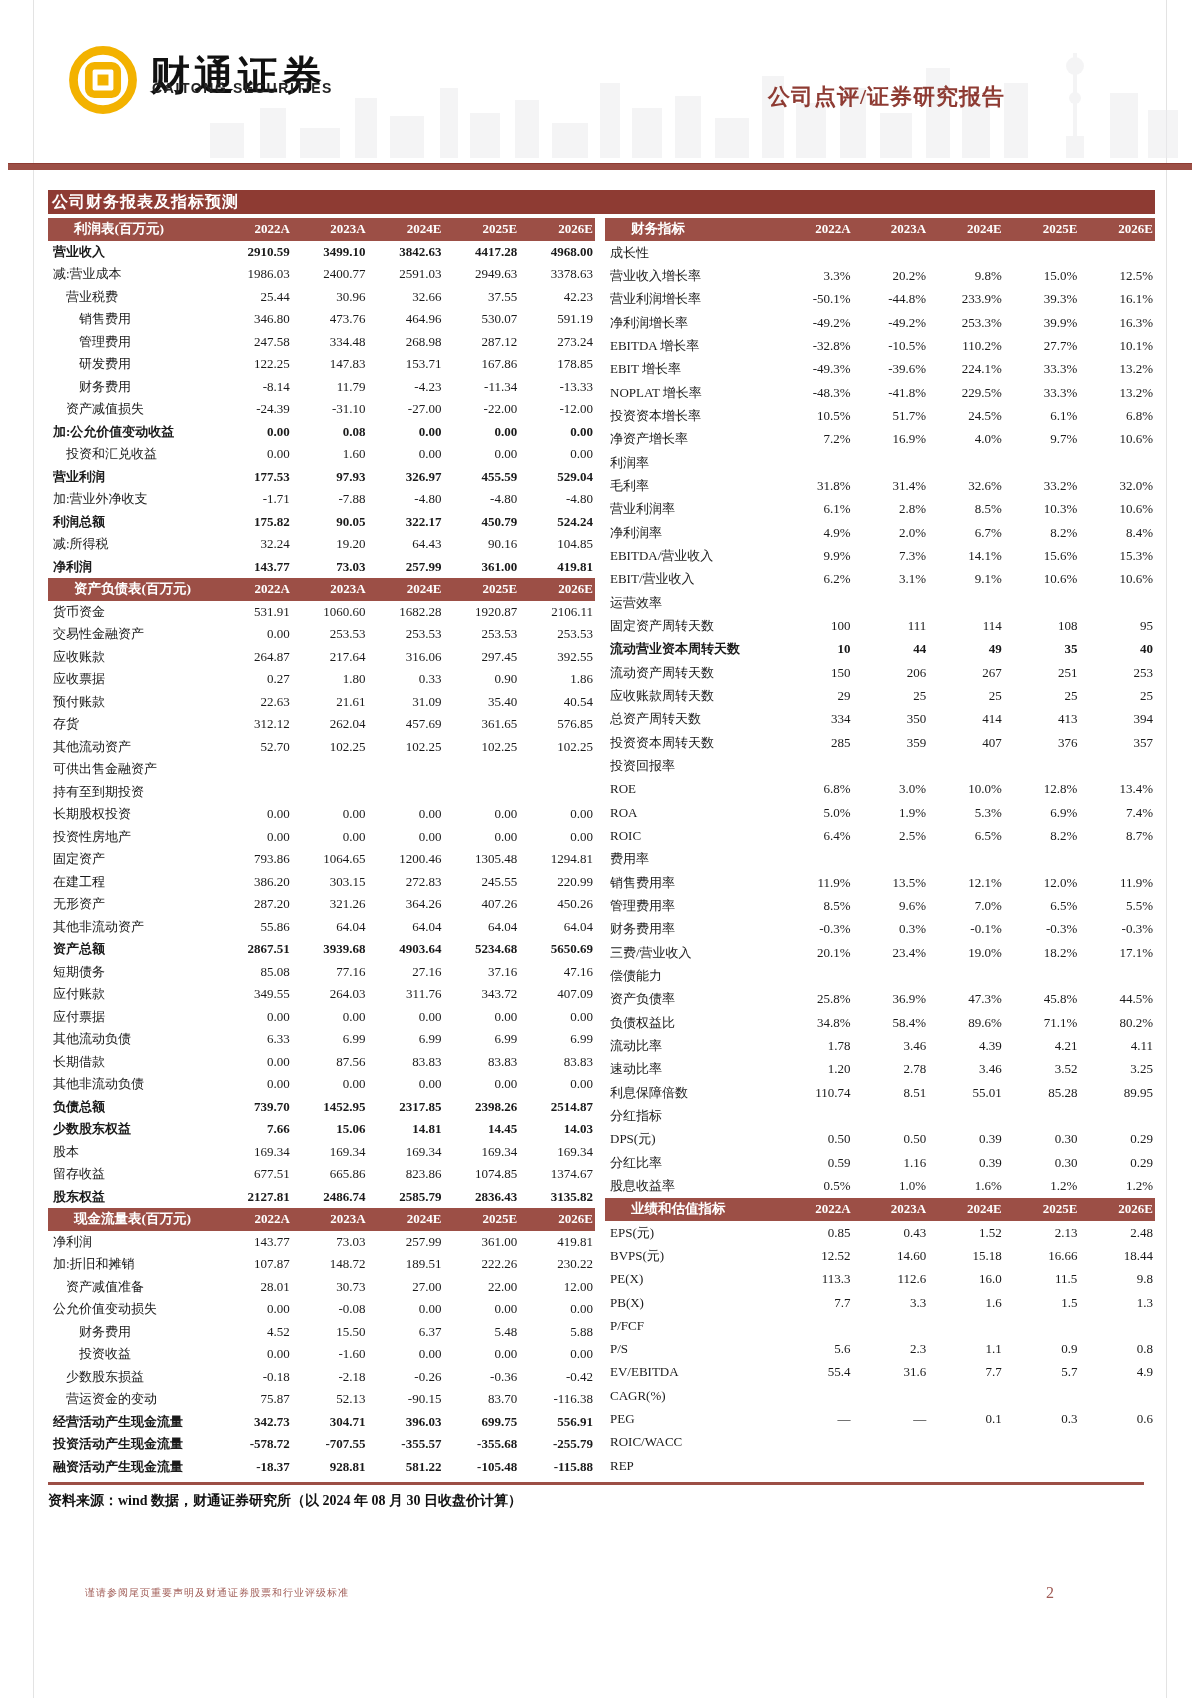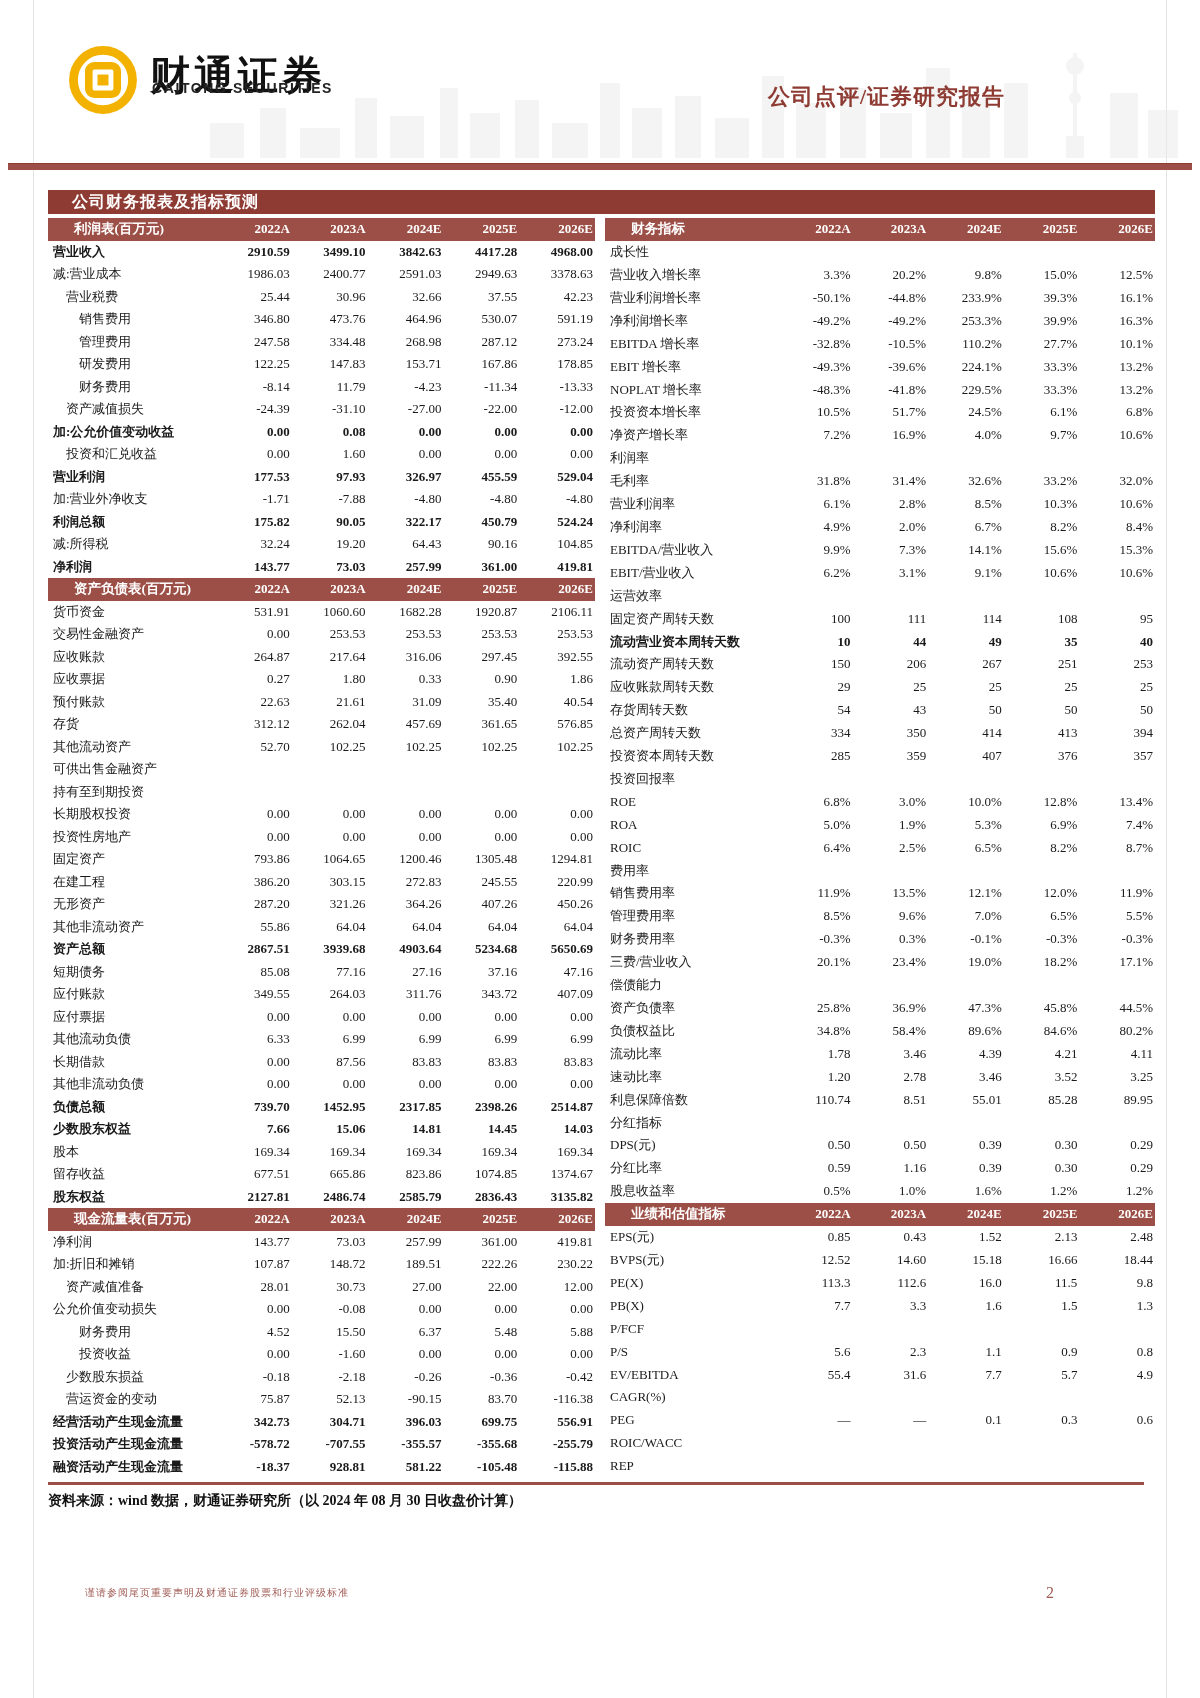--- a/index.html
+++ b/index.html
@@ -20,21 +20,21 @@
   #header{position:absolute;left:0;top:0;width:1200px;height:170px;}
   #skyline{position:absolute;left:170px;top:28px;opacity:.55;}
   #logo{position:absolute;left:68px;top:45px;width:70px;height:70px;}
   #brand-cn{position:absolute;left:150px;top:48px;font-size:40px;font-weight:700;letter-spacing:4px;color:#111;}
   #brand-en{position:absolute;left:152px;top:80px;font-size:14px;font-weight:700;letter-spacing:1.6px;color:#222;font-family:"Liberation Sans",sans-serif;}
   #report-type{position:absolute;left:768px;top:82px;font-size:22px;font-weight:700;color:var(--accent_dark,#8e3b33);letter-spacing:1px;}
   #header-rule{position:absolute;left:8px;top:163px;width:1184px;height:7px;background:var(--accent,#9c4f46);border-top:1px solid var(--accent_dark,#8e3b33);}
 
   
   #banner{position:absolute;left:48px;top:190px;width:1107px;height:24px;background:var(--accent_dark,#8e3b33);
-    color:#fff;font-weight:700;font-size:16px;line-height:24px;padding-left:24px;letter-spacing:1px;}
+    color:#fff;font-weight:700;font-size:16px;line-height:24px;padding-left:4px;letter-spacing:1px;}
 
   
   #tables{position:absolute;left:48px;top:218px;width:1107px;display:flex;gap:10px;}
   table{border-collapse:collapse;table-layout:fixed;}
   #left-table{width:547px;} #right-table{width:550px;}
   td{height:22.5px;line-height:22.5px;padding:0;white-space:nowrap;font-size:13px;overflow:hidden;}
   td.lbl{padding-left:5px;text-align:left;}
   td.num{text-align:right;padding-right:2px;}
   tr.band td{background:var(--accent,#9c4f46);color:#fff;font-weight:700;}
   tr.band td.lbl{font-size:13.5px;padding-left:26px;}
@@ -733,28 +733,20 @@
         </tr>
         <tr class="data">
           <td class="lbl">应收账款周转天数</td>
           <td class="num">29</td>
           <td class="num">25</td>
           <td class="num">25</td>
           <td class="num">25</td>
           <td class="num">25</td>
         </tr>
         <tr class="data">
-          <td class="lbl">存货周转天数</td>
-          <td class="num">54</td>
-          <td class="num">43</td>
-          <td class="num">50</td>
-          <td class="num">50</td>
-          <td class="num">50</td>
-        </tr>
-        <tr class="data">
           <td class="lbl">总资产周转天数</td>
           <td class="num">334</td>
           <td class="num">350</td>
           <td class="num">414</td>
           <td class="num">413</td>
           <td class="num">394</td>
         </tr>
         <tr class="data">
           <td class="lbl">投资资本周转天数</td>
           <td class="num">285</td>
@@ -849,21 +841,21 @@
           <td class="num">36.9%</td>
           <td class="num">47.3%</td>
           <td class="num">45.8%</td>
           <td class="num">44.5%</td>
         </tr>
         <tr class="data">
           <td class="lbl">负债权益比</td>
           <td class="num">34.8%</td>
           <td class="num">58.4%</td>
           <td class="num">89.6%</td>
-          <td class="num">84.6%</td>
+          <td class="num">71.1%</td>
           <td class="num">80.2%</td>
         </tr>
         <tr class="data">
           <td class="lbl">流动比率</td>
           <td class="num">1.78</td>
           <td class="num">3.46</td>
           <td class="num">4.39</td>
           <td class="num">4.21</td>
           <td class="num">4.11</td>
         </tr>

